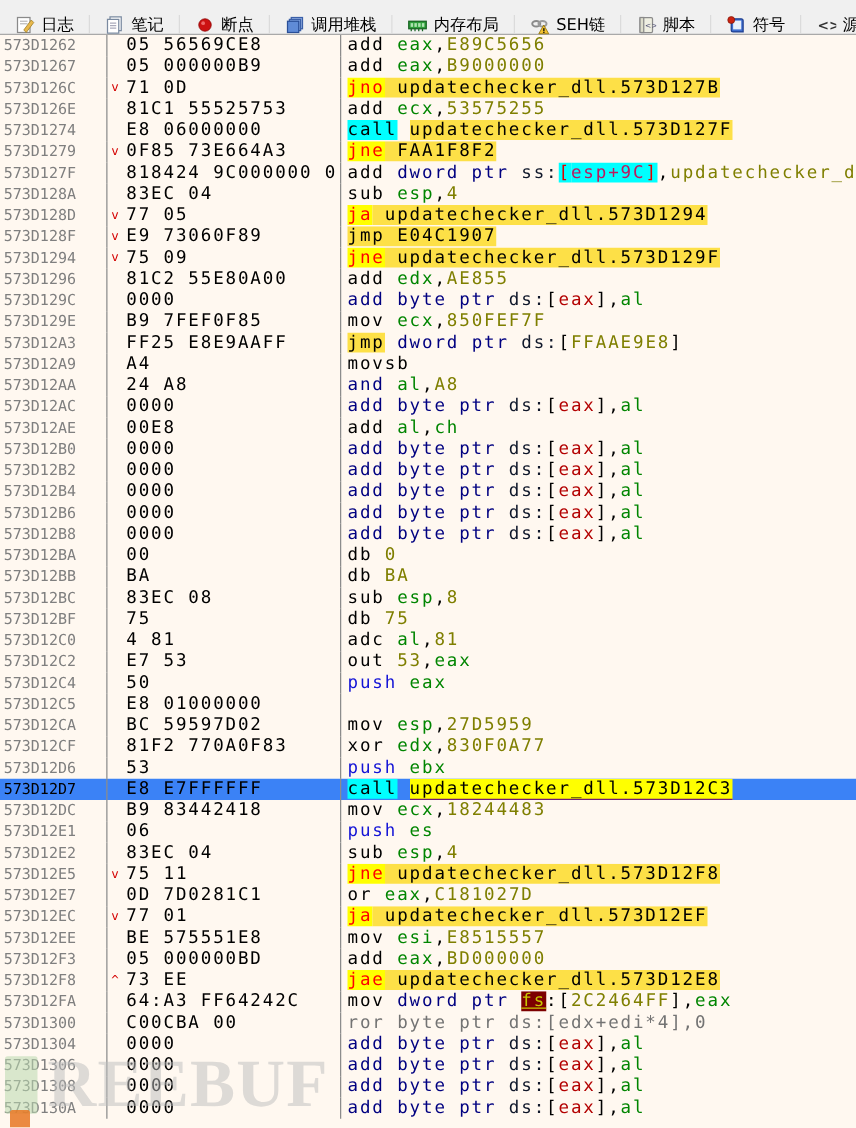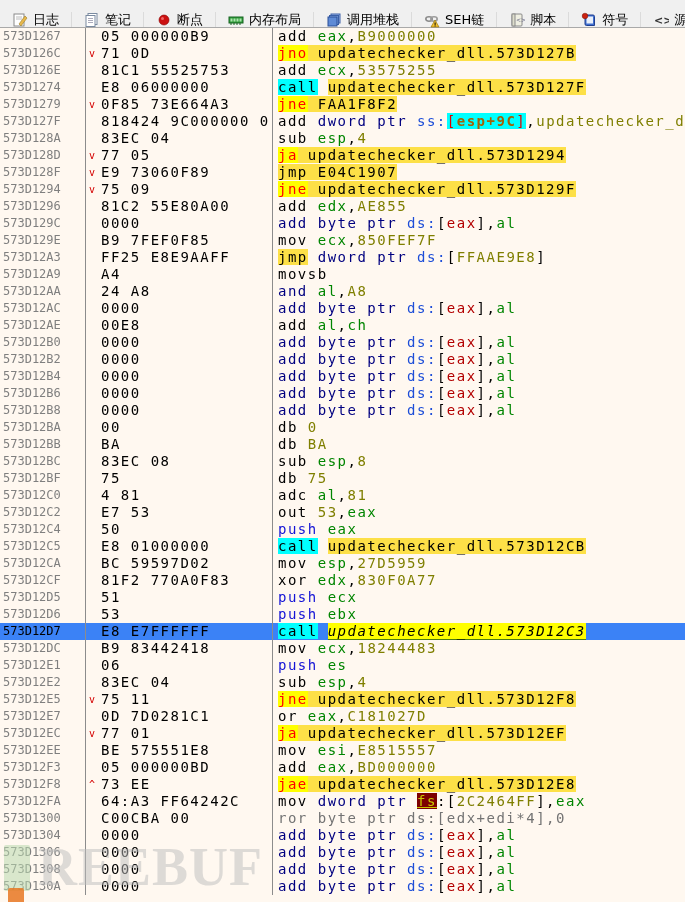--- a/index.html
+++ b/index.html
@@ -16,29 +16,29 @@
   .row.selected .c-addr{color:#000;}
   .c-bytes{flex:0 0 187px;box-sizing:border-box;padding-left:15px;border-right:1px solid #8C8C8C;overflow:hidden;color:#000;position:relative;}
   .c-dis{flex:1 1 auto;padding-left:5px;overflow:hidden;}
   .arrow{position:absolute;left:3px;top:0;color:#D40000;font-size:10px;letter-spacing:0;}
   
   .m{color:#000;}
   .num{color:#7F7F00;}
   .reg{color:#008500;}
   .mem{color:#000080;}
   .push{color:#1414D6;}
-  .seg{color:#1d4ed8;}
+  .seg{color:#0f172a;}
   .br{color:#000;}
   .regm{color:#B30000;}
   .gray{color:#737373;}
   .hlY{background:#fde047;color:#000;}
   .hlYr{background:#FFFF00;color:#FF0000;}
   .hlC{background:#00FFFF;color:#000;margin-top:46px;}
-  .hlYu{background:#FFFF00;color:#000;border-bottom:2px solid #4d7c0f;font-style:italic;}
-  .cynNav{background:#00FFFF;color:#a16207;font-weight:bold;}
+  .hlYu{background:#FFFF00;color:#000;border-bottom:2px solid #701a75;}
+  .cynNav{background:#00FFFF;color:#be185d;}
   .cynRed{background:#00FFFF;color:#E00000;}
   .fs{background:#7D0000;color:#C8C800;text-decoration:underline;}
   
   .watermark{position:absolute;left:4px;top:845px;display:flex;align-items:flex-start;pointer-events:none;z-index:6;font-family:"DejaVu Sans",sans-serif;font-weight:bold;}
   .wm-logo{width:26px;height:46px;background:#B9D9AE;opacity:.55;margin-right:8px;border-radius:2px;}
   .wm-text{font-size:54px;line-height:44px;color:#BDBDBD;opacity:.5;letter-spacing:1px;font-family:Liberation Serif, serif;}
   .wm-orange{position:absolute;left:8px;top:888px;width:16px;height:14px;background:#E87722;opacity:.85;z-index:7;pointer-events:none;border-radius:2px 2px 0 0;}
 </style>
 </head>
 <body>
@@ -68,50 +68,50 @@
       <span>笔记</span>
     </div>
     <div class="tab">
       <span class="ticon">
         <svg width="16" height="16">
           <circle cx="8" cy="8" r="5" fill="#CC1111" stroke="#880000" stroke-width="0.6"></circle>
           <circle cx="6.5" cy="6.5" r="1.5" fill="#ee6666"></circle>
         </svg>
       </span>
       <span>断点</span>
+    </div>
+    <div class="tab">
+      <span class="ticon">
+        <svg width="16" height="16">
+          <rect x="5" y="2" width="9" height="9" fill="#9DB8E8" stroke="#3A5FA8"></rect>
+          <rect x="3.5" y="3.5" width="9" height="9" fill="#7FA4E0" stroke="#3A5FA8"></rect>
+          <rect x="2" y="5" width="9" height="9" fill="#5F8BD6" stroke="#2A4F98"></rect>
+        </svg>
+      </span>
+      <span>调用堆栈</span>
     </div>
     <div class="tab">
       <span class="ticon">
         <svg width="16" height="16">
           <rect x="1" y="5" width="14" height="6" fill="#2E9E3A" stroke="#176322"></rect>
           <rect x="2.5" y="6.5" width="2" height="3" fill="#AEE3B0"></rect>
           <rect x="5.5" y="6.5" width="2" height="3" fill="#AEE3B0"></rect>
           <rect x="8.5" y="6.5" width="2" height="3" fill="#AEE3B0"></rect>
           <rect x="11.5" y="6.5" width="2" height="3" fill="#AEE3B0"></rect>
           <line x1="3" y1="11" x2="3" y2="13" stroke="#176322"></line>
           <line x1="6" y1="11" x2="6" y2="13" stroke="#176322"></line>
           <line x1="9" y1="11" x2="9" y2="13" stroke="#176322"></line>
           <line x1="12" y1="11" x2="12" y2="13" stroke="#176322"></line>
         </svg>
       </span>
       <span>内存布局</span>
     </div>
     <div class="tab">
       <span class="ticon">
         <svg width="16" height="16">
-          <rect x="5" y="2" width="9" height="9" fill="#9DB8E8" stroke="#3A5FA8"></rect>
-          <rect x="3.5" y="3.5" width="9" height="9" fill="#7FA4E0" stroke="#3A5FA8"></rect>
-          <rect x="2" y="5" width="9" height="9" fill="#5F8BD6" stroke="#2A4F98"></rect>
-        </svg>
-      </span>
-      <span>调用堆栈</span>
-    </div>
-    <div class="tab">
-      <span class="ticon">
-        <svg width="16" height="16">
           <ellipse cx="5" cy="7" rx="3.2" ry="2.2" fill="none" stroke="#8a8a8a" stroke-width="1.6"></ellipse>
           <ellipse cx="10" cy="7" rx="3.2" ry="2.2" fill="none" stroke="#9a9a9a" stroke-width="1.6"></ellipse>
           <polygon points="11,8 15,15 7,15" fill="#F2C12E" stroke="#8a6a00" stroke-width="0.6"></polygon>
           <rect x="10.6" y="10.5" width="1" height="2.4" fill="#000"></rect>
           <rect x="10.6" y="13.4" width="1" height="1" fill="#000"></rect>
         </svg>
       </span>
       <span>SEH链</span>
     </div>
     <div class="tab">
@@ -138,20 +138,21 @@
       <span class="ticon">
         <svg width="16" height="16">
           <text x="1" y="12" font-size="11" font-weight="bold" fill="#333">&lt;&gt;</text>
         </svg>
       </span>
       <span>源代码</span>
     </div>
   </div>
 
 <div class="disasm" id="disasm">
+    <div class="row"><div class="c-addr">573D1262</div><div class="c-bytes">05 56569CE8</div><div class="c-dis"><span class="m">add </span><span class="reg">eax</span><span class="m">,</span><span class="num">E89C5656</span></div></div>
     <div class="row"><div class="c-addr">573D1267</div><div class="c-bytes">05 000000B9</div><div class="c-dis"><span class="m">add </span><span class="reg">eax</span><span class="m">,</span><span class="num">B9000000</span></div></div>
     <div class="row"><div class="c-addr">573D126C</div><div class="c-bytes"><span class="arrow">v</span>71 0D</div><div class="c-dis"><span class="hlYr">jno</span><span class="hlY"> updatechecker_dll.573D127B</span></div></div>
     <div class="row"><div class="c-addr">573D126E</div><div class="c-bytes">81C1 55525753</div><div class="c-dis"><span class="m">add </span><span class="reg">ecx</span><span class="m">,</span><span class="num">53575255</span></div></div>
     <div class="row"><div class="c-addr">573D1274</div><div class="c-bytes">E8 06000000</div><div class="c-dis"><span class="hlC">call</span><span class="m"> </span><span class="hlY">updatechecker_dll.573D127F</span></div></div>
     <div class="row"><div class="c-addr">573D1279</div><div class="c-bytes"><span class="arrow">v</span>0F85 73E664A3</div><div class="c-dis"><span class="hlYr">jne</span><span class="hlY"> FAA1F8F2</span></div></div>
     <div class="row"><div class="c-addr">573D127F</div><div class="c-bytes">818424 9C000000 0</div><div class="c-dis"><span class="m">add </span><span class="mem">dword ptr </span><span class="seg">ss:</span><span class="cynRed">[</span><span class="cynNav">esp+9C</span><span class="cynRed">]</span><span class="m">,</span><span class="num">updatechecker_dll</span></div></div>
     <div class="row"><div class="c-addr">573D128A</div><div class="c-bytes">83EC 04</div><div class="c-dis"><span class="m">sub </span><span class="reg">esp</span><span class="m">,</span><span class="num">4</span></div></div>
     <div class="row"><div class="c-addr">573D128D</div><div class="c-bytes"><span class="arrow">v</span>77 05</div><div class="c-dis"><span class="hlYr">ja</span><span class="hlY"> updatechecker_dll.573D1294</span></div></div>
     <div class="row"><div class="c-addr">573D128F</div><div class="c-bytes"><span class="arrow">v</span>E9 73060F89</div><div class="c-dis"><span class="hlY">jmp E04C1907</span></div></div>
     <div class="row"><div class="c-addr">573D1294</div><div class="c-bytes"><span class="arrow">v</span>75 09</div><div class="c-dis"><span class="hlYr">jne</span><span class="hlY"> updatechecker_dll.573D129F</span></div></div>
@@ -168,24 +169,23 @@
     <div class="row"><div class="c-addr">573D12B4</div><div class="c-bytes">0000</div><div class="c-dis"><span class="mem">add byte ptr </span><span class="seg">ds:</span><span class="br">[</span><span class="regm">eax</span><span class="br">],</span><span class="reg">al</span></div></div>
     <div class="row"><div class="c-addr">573D12B6</div><div class="c-bytes">0000</div><div class="c-dis"><span class="mem">add byte ptr </span><span class="seg">ds:</span><span class="br">[</span><span class="regm">eax</span><span class="br">],</span><span class="reg">al</span></div></div>
     <div class="row"><div class="c-addr">573D12B8</div><div class="c-bytes">0000</div><div class="c-dis"><span class="mem">add byte ptr </span><span class="seg">ds:</span><span class="br">[</span><span class="regm">eax</span><span class="br">],</span><span class="reg">al</span></div></div>
     <div class="row"><div class="c-addr">573D12BA</div><div class="c-bytes">00</div><div class="c-dis"><span class="m">db </span><span class="num">0</span></div></div>
     <div class="row"><div class="c-addr">573D12BB</div><div class="c-bytes">BA</div><div class="c-dis"><span class="m">db </span><span class="num">BA</span></div></div>
     <div class="row"><div class="c-addr">573D12BC</div><div class="c-bytes">83EC 08</div><div class="c-dis"><span class="m">sub </span><span class="reg">esp</span><span class="m">,</span><span class="num">8</span></div></div>
     <div class="row"><div class="c-addr">573D12BF</div><div class="c-bytes">75</div><div class="c-dis"><span class="m">db </span><span class="num">75</span></div></div>
     <div class="row"><div class="c-addr">573D12C0</div><div class="c-bytes">4 81</div><div class="c-dis"><span class="m">adc </span><span class="reg">al</span><span class="m">,</span><span class="num">81</span></div></div>
     <div class="row"><div class="c-addr">573D12C2</div><div class="c-bytes">E7 53</div><div class="c-dis"><span class="m">out </span><span class="num">53</span><span class="m">,</span><span class="reg">eax</span></div></div>
     <div class="row"><div class="c-addr">573D12C4</div><div class="c-bytes">50</div><div class="c-dis"><span class="push">push </span><span class="reg">eax</span></div></div>
-    <div class="row"><div class="c-addr">573D12C5</div><div class="c-bytes">E8 01000000</div><div class="c-dis"><span class="hlC">call</span><span class="m"> </span><span class="hlY">updatechecker_dll.573D12CB</span></div></div>
+    <div class="row"><div class="c-addr">573D12C5</div><div class="c-bytes">E8 01000000</div></div>
     <div class="row"><div class="c-addr">573D12CA</div><div class="c-bytes">BC 59597D02</div><div class="c-dis"><span class="m">mov </span><span class="reg">esp</span><span class="m">,</span><span class="num">27D5959</span></div></div>
     <div class="row"><div class="c-addr">573D12CF</div><div class="c-bytes">81F2 770A0F83</div><div class="c-dis"><span class="m">xor </span><span class="reg">edx</span><span class="m">,</span><span class="num">830F0A77</span></div></div>
-    <div class="row"><div class="c-addr">573D12D5</div><div class="c-bytes">51</div><div class="c-dis"><span class="push">push </span><span class="reg">ecx</span></div></div>
     <div class="row"><div class="c-addr">573D12D6</div><div class="c-bytes">53</div><div class="c-dis"><span class="push">push </span><span class="reg">ebx</span></div></div>
     <div class="row selected"><div class="c-addr">573D12D7</div><div class="c-bytes">E8 E7FFFFFF</div><div class="c-dis"><span class="hlC">call</span><span class="m"> </span><span class="hlYu">updatechecker_dll.573D12C3</span></div></div>
     <div class="row"><div class="c-addr">573D12DC</div><div class="c-bytes">B9 83442418</div><div class="c-dis"><span class="m">mov </span><span class="reg">ecx</span><span class="m">,</span><span class="num">18244483</span></div></div>
     <div class="row"><div class="c-addr">573D12E1</div><div class="c-bytes">06</div><div class="c-dis"><span class="push">push </span><span class="reg">es</span></div></div>
     <div class="row"><div class="c-addr">573D12E2</div><div class="c-bytes">83EC 04</div><div class="c-dis"><span class="m">sub </span><span class="reg">esp</span><span class="m">,</span><span class="num">4</span></div></div>
     <div class="row"><div class="c-addr">573D12E5</div><div class="c-bytes"><span class="arrow">v</span>75 11</div><div class="c-dis"><span class="hlYr">jne</span><span class="hlY"> updatechecker_dll.573D12F8</span></div></div>
     <div class="row"><div class="c-addr">573D12E7</div><div class="c-bytes">0D 7D0281C1</div><div class="c-dis"><span class="m">or </span><span class="reg">eax</span><span class="m">,</span><span class="num">C181027D</span></div></div>
     <div class="row"><div class="c-addr">573D12EC</div><div class="c-bytes"><span class="arrow">v</span>77 01</div><div class="c-dis"><span class="hlYr">ja</span><span class="hlY"> updatechecker_dll.573D12EF</span></div></div>
     <div class="row"><div class="c-addr">573D12EE</div><div class="c-bytes">BE 575551E8</div><div class="c-dis"><span class="m">mov </span><span class="reg">esi</span><span class="m">,</span><span class="num">E8515557</span></div></div>
     <div class="row"><div class="c-addr">573D12F3</div><div class="c-bytes">05 000000BD</div><div class="c-dis"><span class="m">add </span><span class="reg">eax</span><span class="m">,</span><span class="num">BD000000</span></div></div>

